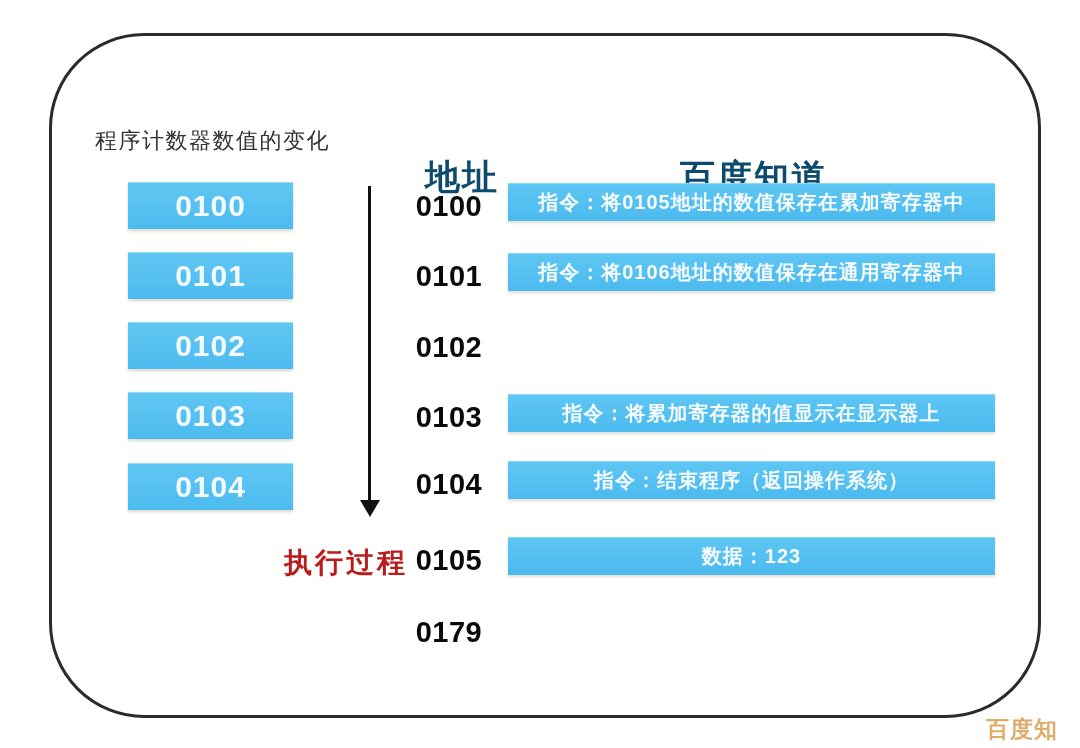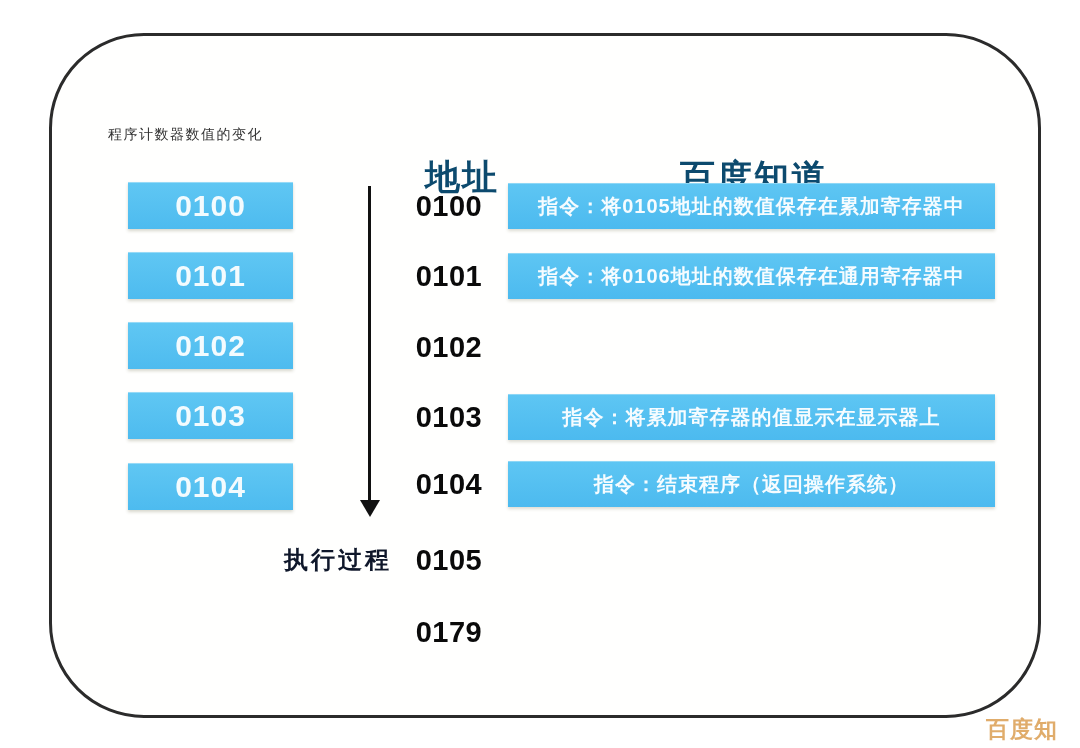--- a/index.html
+++ b/index.html
@@ -7,23 +7,22 @@
     width:1080px;height:748px;position:relative;overflow:hidden;
     background:#ffffff;
     font-family:"Liberation Sans","DejaVu Sans",sans-serif;
   }
   .frame{
     position:absolute;left:49px;top:33px;width:992px;height:685px;
     box-sizing:border-box;border:3px solid #2b2b2b;border-radius:95px;
     background:#fffffe;
   }
   .pc-title{
-    position:absolute;left:95px;top:126px;font-size:14px;color:#333;
+    position:absolute;left:95px;top:126px;font-size:22px;color:#333;
     letter-spacing:1.5px;
-    margin-left:13px;
   }
   .col-header{
     position:absolute;top:122px;font-size:35px;font-weight:600;color:#0c4a6e;
     letter-spacing:2px;
     margin-top:32px;
   }
   .addr-header{left:425px;}
   .instr-header{left:680px;}
   .pc-box{
     position:absolute;left:128px;width:165px;height:47px;
@@ -34,31 +33,31 @@
   }
   .arrow-line{
     position:absolute;left:368px;top:186px;width:3px;height:316px;background:#111;
   }
   .arrow-head{
     position:absolute;left:360px;top:500px;width:0;height:0;
     border-left:10px solid transparent;border-right:10px solid transparent;
     border-top:17px solid #111;
   }
   .flow-label{
-    position:absolute;left:284px;top:544px;font-size:24px;font-weight:600;
-    color:#0f172a;letter-spacing:3px;
+    position:absolute;left:284px;top:544px;font-size:28px;font-weight:600;
+    color:#b91c1c;letter-spacing:3px;
   }
   .mem-row{position:absolute;left:0;width:1080px;height:46px;}
   .mem-addr{
     position:absolute;left:404px;width:90px;height:46px;line-height:46px;
     text-align:center;font-size:29px;font-weight:bold;color:#0a0a0a;
     letter-spacing:0.5px;
   }
   .mem-bar{
-    position:absolute;left:508px;width:487px;height:46px;
+    position:absolute;left:508px;width:487px;height:38px;
     background:linear-gradient(180deg,#5ec6f3 0%,#4cbaef 100%);
     box-shadow:0 2px 3px rgba(100,95,60,0.22), inset 0 1px 0 rgba(255,255,255,0.3);
     display:flex;align-items:center;justify-content:center;
     color:rgba(255,255,255,0.95);font-size:20px;font-weight:bold;letter-spacing:1px;
     white-space:nowrap;
   }
   .watermark{
     position:absolute;left:986px;top:714px;font-size:23px;font-weight:bold;
     color:#dda45c;letter-spacing:1px;opacity:0.9;
   }
@@ -97,18 +96,19 @@
 <div class="mem-row" style="top:394px">
   <div class="mem-addr">0103</div>
   <div class="mem-bar">指令：将累加寄存器的值显示在显示器上</div>
 </div>
 <div class="mem-row" style="top:461px">
   <div class="mem-addr">0104</div>
   <div class="mem-bar">指令：结束程序（返回操作系统）</div>
 </div>
 <div class="mem-row" style="top:537px">
   <div class="mem-addr">0105</div>
+  <div class="mem-bar">数据：123</div>
 </div>
 <div class="mem-row" style="top:609px">
   <div class="mem-addr">0179</div>
 </div>
 
 <div class="watermark">百度知道</div>
 
 </body></html>

